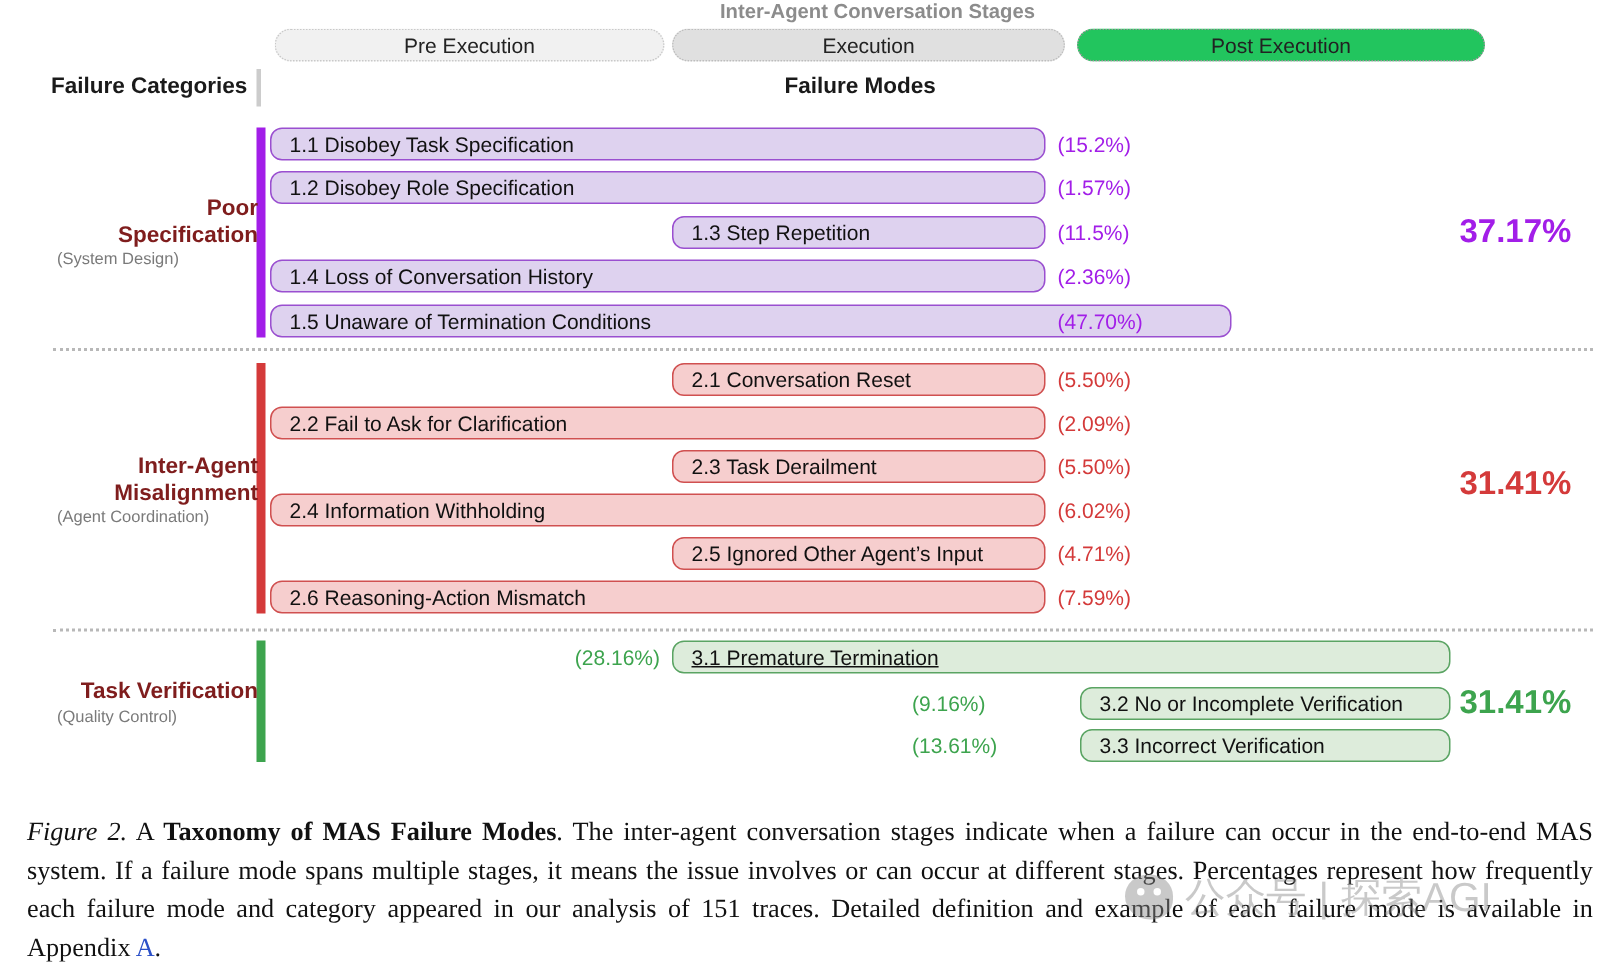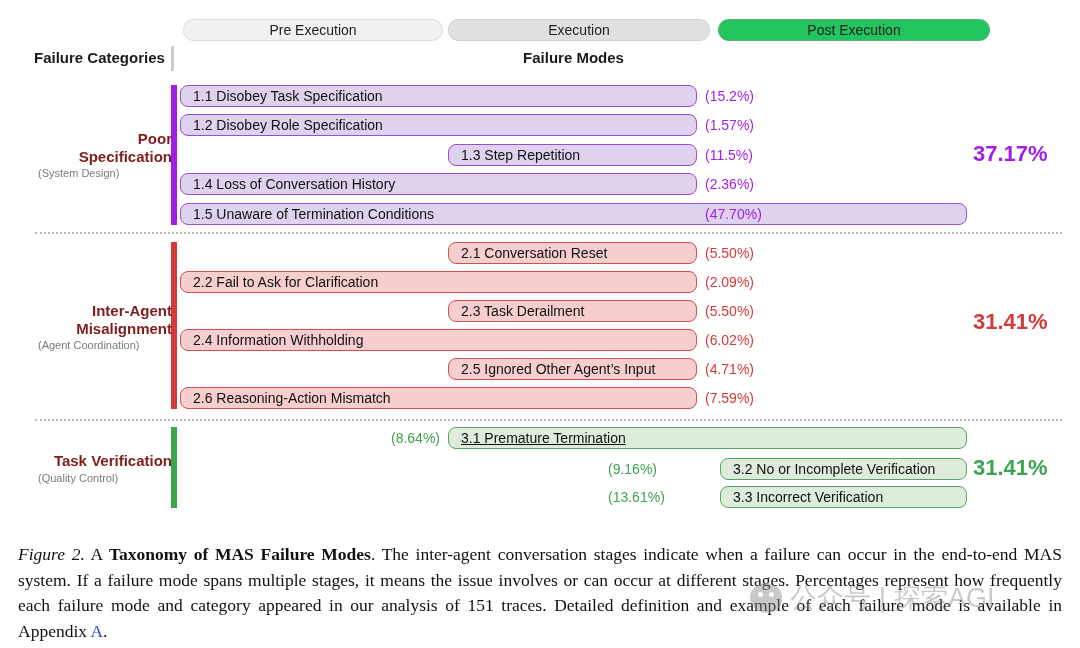--- a/index.html
+++ b/index.html
@@ -24,21 +24,21 @@
   .cat-bar{position:absolute;left:171px;width:6px;background:var(--accent);}
   .cat-label{position:absolute;left:38px;width:134px;}
   .cat-name{font-size:15px;font-weight:bold;line-height:17.5px;color:#7f1d1d;text-align:right;}
   .cat-sub{font-size:11px;color:#7a7a7a;margin-top:2px;}
 
   .box{position:absolute;height:22px;box-sizing:border-box;background:var(--fill);
        border:1.8px solid var(--border);border-radius:8px;display:flex;align-items:center;
        padding-left:12px;font-size:14px;color:#111;white-space:nowrap;}
   .span-a{left:180px;width:517px;}   
   .span-b{left:448px;width:249px;}   
-  .span-c{left:180px;width:787px;}   
+  .span-c{left:180px;width:641px;}   
   .span-d{left:448px;width:519px;text-decoration:underline;}   
   .span-e{left:720px;width:247px;}   
 
   .pct{position:absolute;height:22px;line-height:22px;font-size:14px;color:var(--accent);
        white-space:nowrap;}
   .pct-right{left:705px;}
   .pct-in{left:705px;z-index:2;}
   .pct-left-b{left:336px;width:104px;text-align:right;}
   .pct-left-e{left:608px;width:104px;text-align:left;}
 
@@ -63,20 +63,21 @@
   .wm-icon::before,.wm-icon::after{content:"";position:absolute;top:9px;width:5px;height:5px;
              border-radius:50%;background:#fff;}
   .wm-icon::before{left:8px;} .wm-icon::after{left:19px;}
   .wm-sep{font-weight:300;}
 </style>
 </head>
 <body>
 
 <div id="page">
 
+  <div class="stages-title">Inter-Agent Conversation Stages</div>
   <div class="pill pill-pre">Pre Execution</div>
   <div class="pill pill-exec">Execution</div>
   <div class="pill pill-post">Post Execution</div>
 
   <div class="col-head head-categories">Failure Categories</div>
   <div class="head-divider"></div>
   <div class="col-head head-modes">Failure Modes</div>
 
   <div style="--accent: #a21ee8; --border: #9a4fd0; --fill: #ded2ef;">
     <div class="cat-bar" style="top:85px;height:140px;"></div>
@@ -160,21 +161,21 @@
   <div class="dotted-sep" style="top:419px"></div>
 
   <div style="--accent: #3da44e; --border: #5aa463; --fill: #ddecdb;">
     <div class="cat-bar" style="top:427px;height:81px;"></div>
     <div class="cat-label" style="top:452px;">
       <div class="cat-name">Task Verification</div>
       <div class="cat-name"></div>
       <div class="cat-sub">(Quality Control)</div>
     </div>
 
-    <span class="pct pct-left-b" style="top:427px">(8.64%)</span>
+    <span class="pct pct-left-b" style="top:427px">(28.16%)</span>
     <div class="box span-d" style="top:427px">
         <span>3.1 Premature Termination</span>
       </div>
 
     <span class="pct pct-left-e" style="top:458px">(9.16%)</span>
     <div class="box span-e" style="top:458px">
         <span>3.2 No or Incomplete Verification</span>
       </div>
 
     <span class="pct pct-left-e" style="top:486px">(13.61%)</span>

